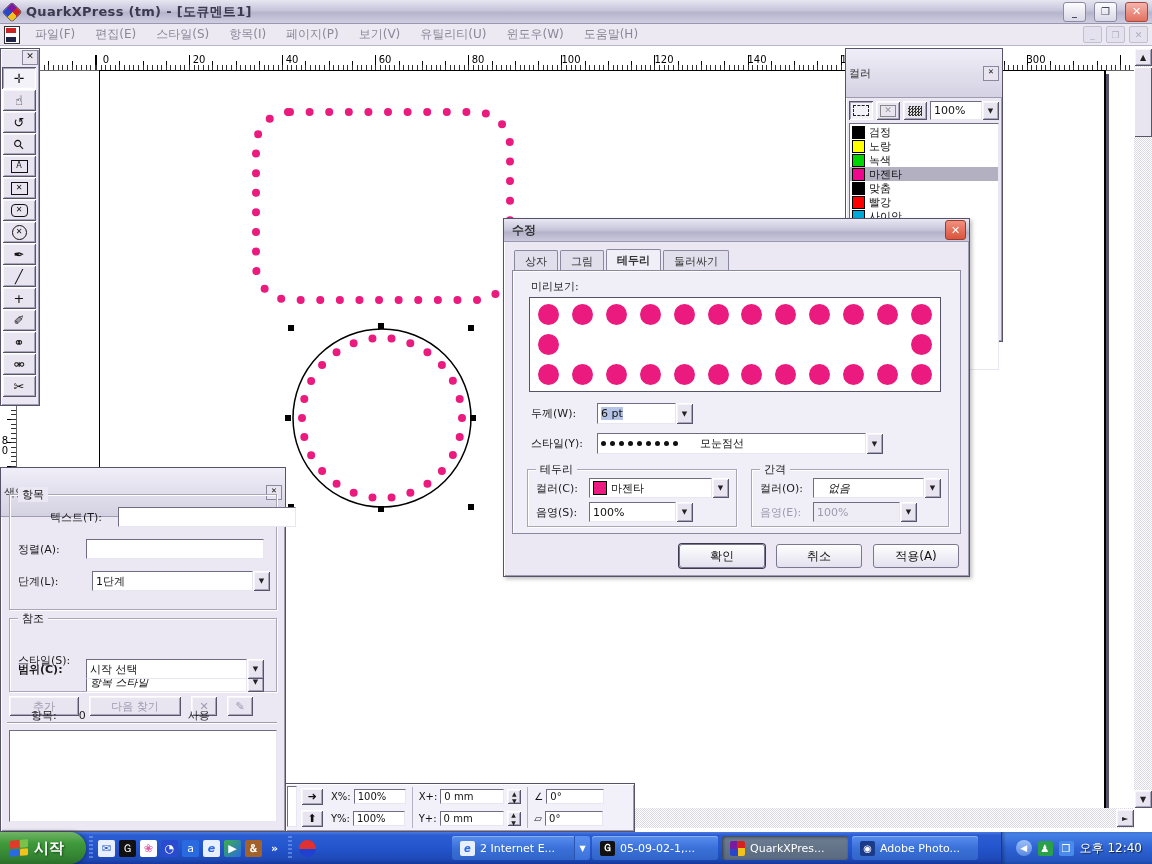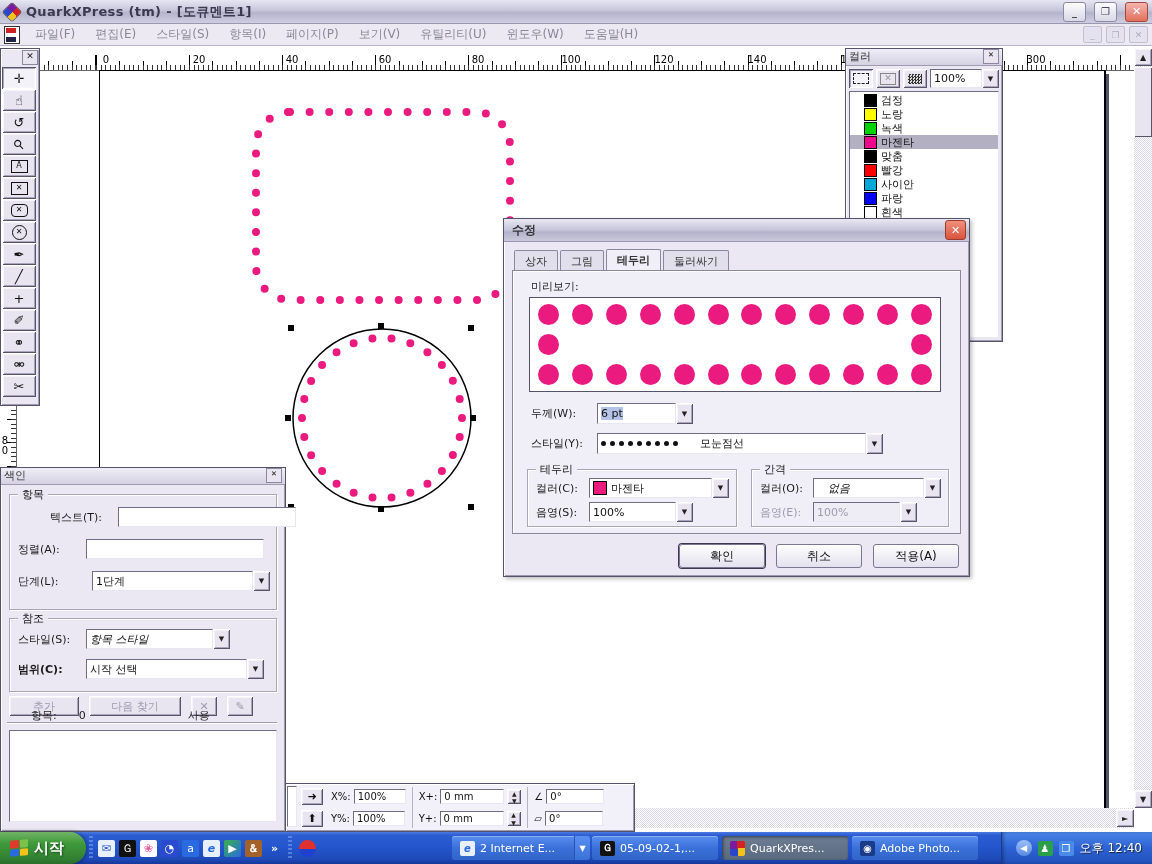--- a/index.html
+++ b/index.html
@@ -59,21 +59,21 @@
   .vscroll{position:absolute;left:1134px;top:2px;width:18px;height:760px;}
   .hscroll{position:absolute;left:16px;top:762px;width:1118px;height:20px;}
   .sb-btn{position:absolute;width:18px;height:18px;background:#e8e5f1;
     box-shadow:inset 1px 1px 0 #fff,inset -1px -1px 0 #57556a,inset 2px 2px 0 #f6f5fa,inset -2px -2px 0 #a9a6bc;
     display:flex;align-items:center;justify-content:center;font-size:8px;color:#222;}
   .sb-thumb{position:absolute;background:#e8e5f1;box-shadow:inset 1px 1px 0 #fff,inset -1px -1px 0 #57556a;}
 
   
   .palette{position:absolute;background:#ebe8f3;border:1px solid #55536a;
     box-shadow:inset 1px 1px 0 #fff,inset -1px -1px 0 #9f9cb2;}
-  .pal-title{height:16px;display:flex;align-items:flex-start;padding:0 3px;
+  .pal-title{height:16px;display:flex;align-items:center;padding:16px 3px;
     background:linear-gradient(180deg,#f0eef8,#d4d1e2);border-bottom:1px solid #9f9cb2;font-size:11px;color:#333;font-family:Liberation Mono, monospace;}
   .pal-title .t{flex:1;}
   .xbtn{width:14px;height:13px;background:#e8e5f1;border:1px solid #8a889e;font-size:9px;line-height:11px;
     text-align:center;color:#222;font-weight:bold;}
   .btn3d{background:#e8e5f1;
     box-shadow:inset 1px 1px 0 #fff,inset -1px -1px 0 #57556a,inset 2px 2px 0 #f6f5fa,inset -2px -2px 0 #a9a6bc;}
   .btn3d.pressed{background:#f4f2f9;
     box-shadow:inset 1px 1px 0 #57556a,inset -1px -1px 0 #fff,inset 2px 2px 0 #a9a6bc,inset -2px -2px 0 #f6f5fa;}
   .field{background:#fff;border:1px solid;border-color:#6f6d84 #e8e6f2 #e8e6f2 #6f6d84;
     display:flex;align-items:center;padding:0 3px;box-sizing:border-box;font-size:11px;}
@@ -101,21 +101,21 @@
   
   .colors-pal{left:845px;top:2px;width:156px;height:292px;}
   .cp-tools{display:flex;align-items:center;gap:3px;padding:3px 3px 2px 3px;}
   .cp-btn{width:24px;height:19px;display:flex;align-items:center;justify-content:center;font-size:10px;}
   .cp-frame{width:14px;height:9px;border:1px dashed #222;}
   .cp-x{width:14px;height:10px;border:1px solid #888;position:relative;color:#999;font-size:9px;line-height:9px;text-align:center;}
   .cp-pat{width:14px;height:10px;background:repeating-conic-gradient(#333 0% 25%,#ddd 0% 50%) 0 0/3px 3px;}
   .cp-combo{flex:1;height:19px;}
   .cp-list{margin:1px 3px;background:#fff;border:1px solid;border-color:#6f6d84 #e8e6f2 #e8e6f2 #6f6d84;
     height:244px;overflow:hidden;padding-top:1px;}
-  .cp-row{display:flex;align-items:center;gap:4px;height:14px;padding:0 14px;font-size:11px;}
+  .cp-row{display:flex;align-items:center;gap:4px;height:14px;padding:0 2px;font-size:11px;}
   .cp-row.selected{background:#b3b0c2;}
   .swatch{width:11px;height:11px;border:1px solid #000;flex:none;}
 
   
   .dialog{position:absolute;left:503px;top:172px;width:465px;height:357px;background:#ebe8f3;
     border:1px solid #55536a;box-shadow:inset 1px 1px 0 #fff,inset -1px -1px 0 #9f9cb2,2px 2px 4px rgba(0,0,0,.25);}
   .dlg-title{height:22px;display:flex;align-items:center;padding:0 3px 0 8px;
     background:linear-gradient(180deg,#e9e8f3 0%,#c6c4d9 50%,#b4b2ca 60%,#ccc9de 100%);
     border-bottom:1px solid #9a98b0;font-weight:bold;color:#333;font-size:12px;}
   .dlg-title .t{flex:1;}
@@ -527,21 +527,21 @@
           <span class="combo" style="width:178px;height:20px;">
             <span class="field">1단계</span>
             <span class="drop btn3d">▼</span>
           </span>
         </div>
       </div>
       <div class="groupbox" style="left:8px;top:150px;width:266px;height:72px;">
         <span class="grouplab">참조</span>
         <div class="ip-row" style="left:8px;top:10px;gap:6px;">
           <span class="lbl" style="width:62px;">스타일(S):</span>
-          <span class="combo" style="width:144px;height:20px;">
+          <span class="combo" style="width:178px;height:20px;margin-top:43px;">
             <span class="field" style="font-style:italic;">항목 스타일</span>
             <span class="drop btn3d">▼</span>
           </span>
         </div>
         <div class="ip-row" style="left:8px;top:40px;gap:6px;">
           <span class="lbl" style="width:62px;font-weight:bold;">범위(C):</span>
           <span class="combo" style="width:178px;height:20px;">
             <span class="field">시작 선택</span>
             <span class="drop btn3d">▼</span>
           </span>

